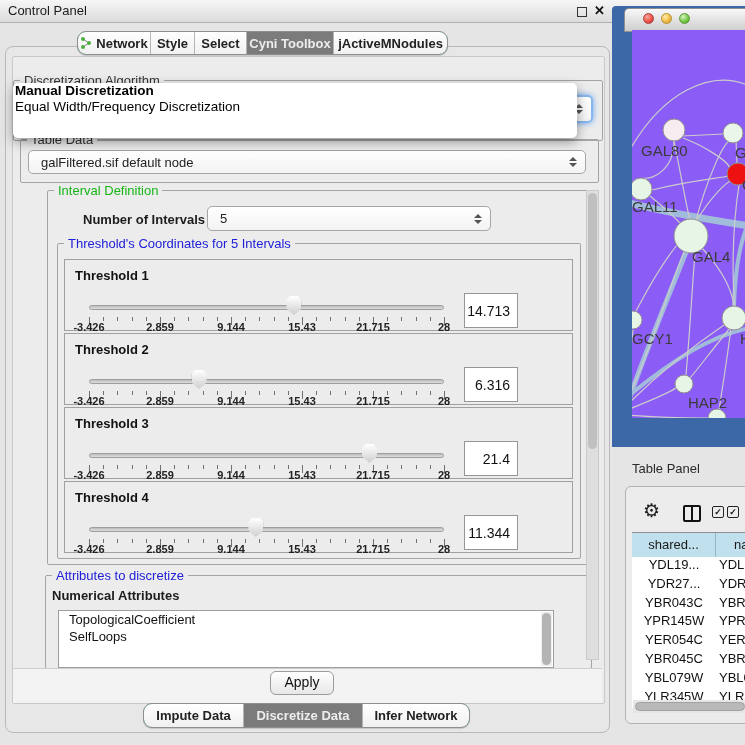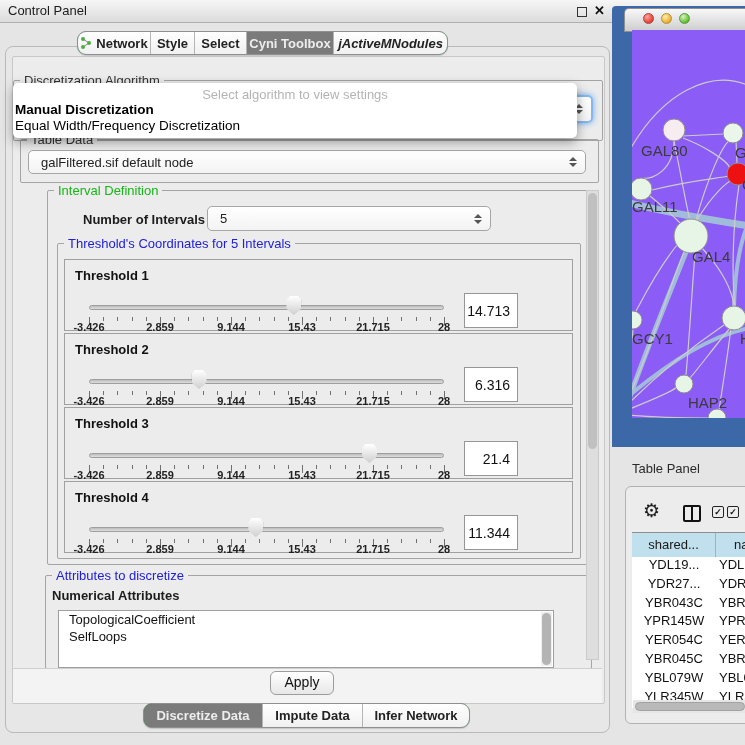--- a/index.html
+++ b/index.html
@@ -132,37 +132,36 @@
     </div>
     <div class="s" style="width:43px;">
       <span>Style</span>
     </div>
     <div class="s" style="width:51px;">
       <span>Select</span>
     </div>
     <div class="s sel" style="width:86px;">
       <span>Cyni Toolbox</span>
     </div>
-    <div class="s" style="width:113px;font-style:italic;">
+    <div class="s" style="width:113px;">
       <span>jActiveMNodules</span>
     </div>
   </div>
 
   <div class="group" style="left:13px;top:80px;width:588px;height:59px;">
     <span class="gt">Discretization Algorithm</span>
   </div>
   <div class="combo focusring" style="left:21px;top:95px;width:572px;height:28px;">
     <span class="updown">
         <i class="up"></i>
         <i class="dn"></i>
       </span>
   </div>
 
   <div class="popup">
-    <div class="ph">Select algorithm to view settings</div>
     <div class="it b">Manual Discretization</div>
     <div class="it">Equal Width/Frequency Discretization</div>
   </div>
 
   <div class="group" style="left:20px;top:139px;width:577px;height:42px;">
     <span class="gt">Table Data</span>
   </div>
   <div class="combo" style="left:28px;top:150px;width:558px;height:24px;">
     <span>galFiltered.sif default node</span>
     <span class="updown">
@@ -379,25 +378,25 @@
   </div>
 
   <div class="applystrip"></div>
   <div class="applybtn">Apply</div>
 
   <div class="vscroll">
       <div class="th"></div>
     </div>
 
   <div class="seg" style="left:143px;top:703px;height:23px;">
+    <div class="s" style="width:99px;">
+      <span>Impute Data</span>
+    </div>
     <div class="s sel" style="width:118px;">
       <span>Discretize Data</span>
-    </div>
-    <div class="s" style="width:99px;">
-      <span>Impute Data</span>
     </div>
     <div class="s" style="width:106px;">
       <span>Infer Network</span>
     </div>
   </div>
 
   <div class="desktop"></div>
   <div class="nettitle">
     <div class="light red"></div>
     <div class="light yel"></div>

